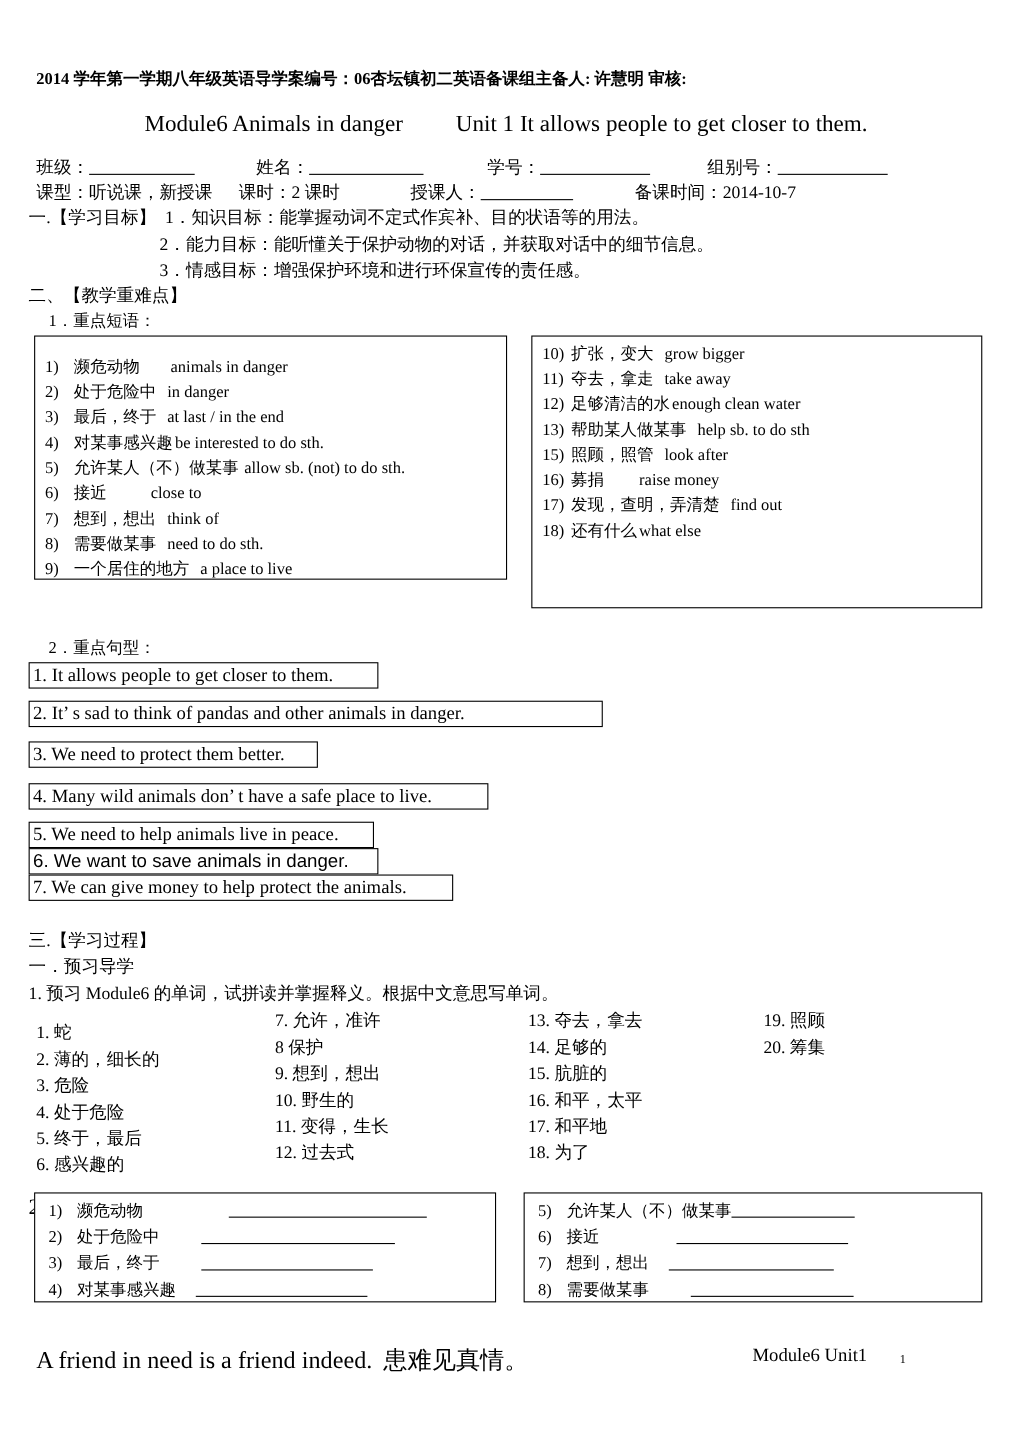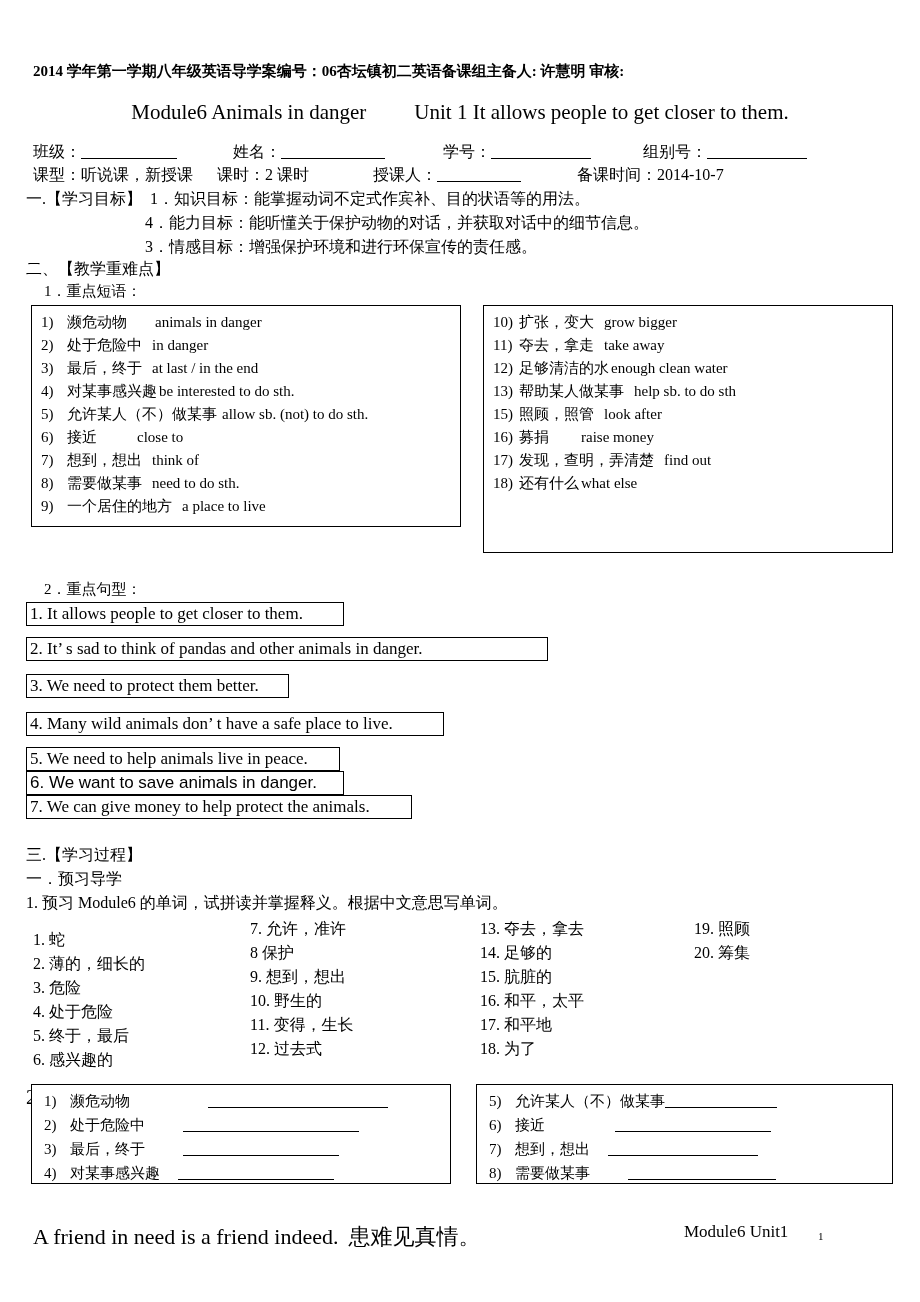--- a/index.html
+++ b/index.html
@@ -93,21 +93,21 @@
   
   .phrase-box {
     position: absolute;
     border: 1px solid #000;
     box-sizing: border-box;
     background: #fff;
   }
   .phrase-box-left {
     left: 31px; top: 305px;
     width: 430px; height: 222px;
-    padding: 5px 0 0 0;
+    padding: 17px 0 0 0;
   }
   .phrase-box-right {
     left: 483px; top: 305px;
     width: 410px; height: 248px;
     padding: 5px 0 0 0;
   }
   .ph-item {
     font-size: 15px;
     line-height: 23px;
     height: 23px;
@@ -242,21 +242,21 @@
   <div class="info-row info-row-1">
     <span class="i-cell">班级：</span><span class="blank-line bl-1"></span><span class="sp" style="width:56px"></span><span class="i-cell">姓名：</span><span class="blank-line bl-2"></span><span class="sp" style="width:58px"></span><span class="i-cell">学号：</span><span class="blank-line bl-3"></span><span class="sp" style="width:52px"></span><span class="i-cell">组别号：</span><span class="blank-line bl-4"></span>
   </div>
 
   <div class="info-row info-row-2">
     <span class="i-cell">课型：</span><span class="i-cell">听说课，新授课</span><span class="sp" style="width:24px"></span><span class="i-cell">课时：</span><span class="i-cell">2 课时</span><span class="sp" style="width:64px"></span><span class="i-cell">授课人：</span><span class="blank-line bl-5"></span><span class="sp" style="width:56px"></span><span class="i-cell">备课时间：</span><span class="i-cell">2014-10-7</span>
   </div>
 
   <div class="obj-block">
     <div class="obj-line"><span>一.【学习目标】</span><span class="sp" style="width:8px"></span><span>1．知识目标：能掌握动词不定式作宾补、目的状语等的用法。</span></div>
-    <div class="obj-line obj-indent"><span>4．能力目标：能听懂关于保护动物的对话，并获取对话中的细节信息。</span></div>
+    <div class="obj-line obj-indent"><span>2．能力目标：能听懂关于保护动物的对话，并获取对话中的细节信息。</span></div>
     <div class="obj-line obj-indent"><span>3．情感目标：增强保护环境和进行环保宣传的责任感。</span></div>
   </div>
 
   <div class="sec2">二、【教学重难点】</div>
   <div class="sub1">1．重点短语：</div>
 
   <div class="phrase-box phrase-box-left" id="phrase-left">
       <div class="ph-item"><span class="ph-num" style="width: 26px;">1)</span><span class="ph-cn">濒危动物</span><span class="sp" style="width: 28px;"></span><span class="ph-en">animals in danger</span></div>
       <div class="ph-item"><span class="ph-num" style="width: 26px;">2)</span><span class="ph-cn">处于危险中</span><span class="sp" style="width: 10px;"></span><span class="ph-en">in danger</span></div>
       <div class="ph-item"><span class="ph-num" style="width: 26px;">3)</span><span class="ph-cn">最后，终于</span><span class="sp" style="width: 10px;"></span><span class="ph-en">at last / in the end</span></div>

